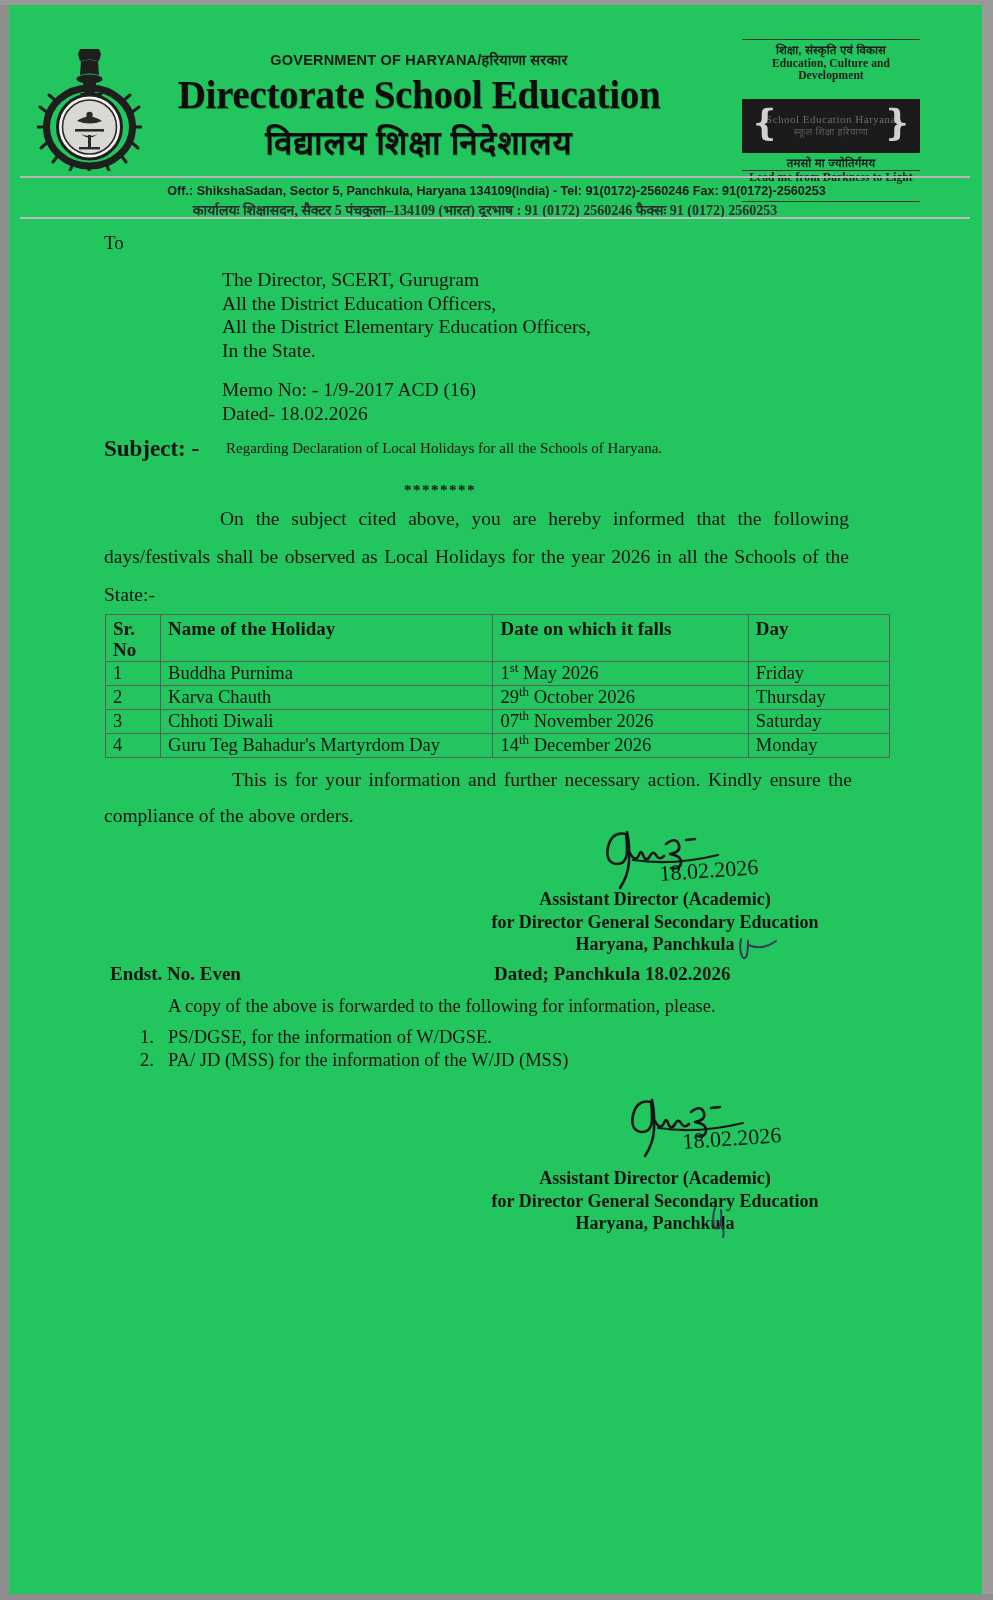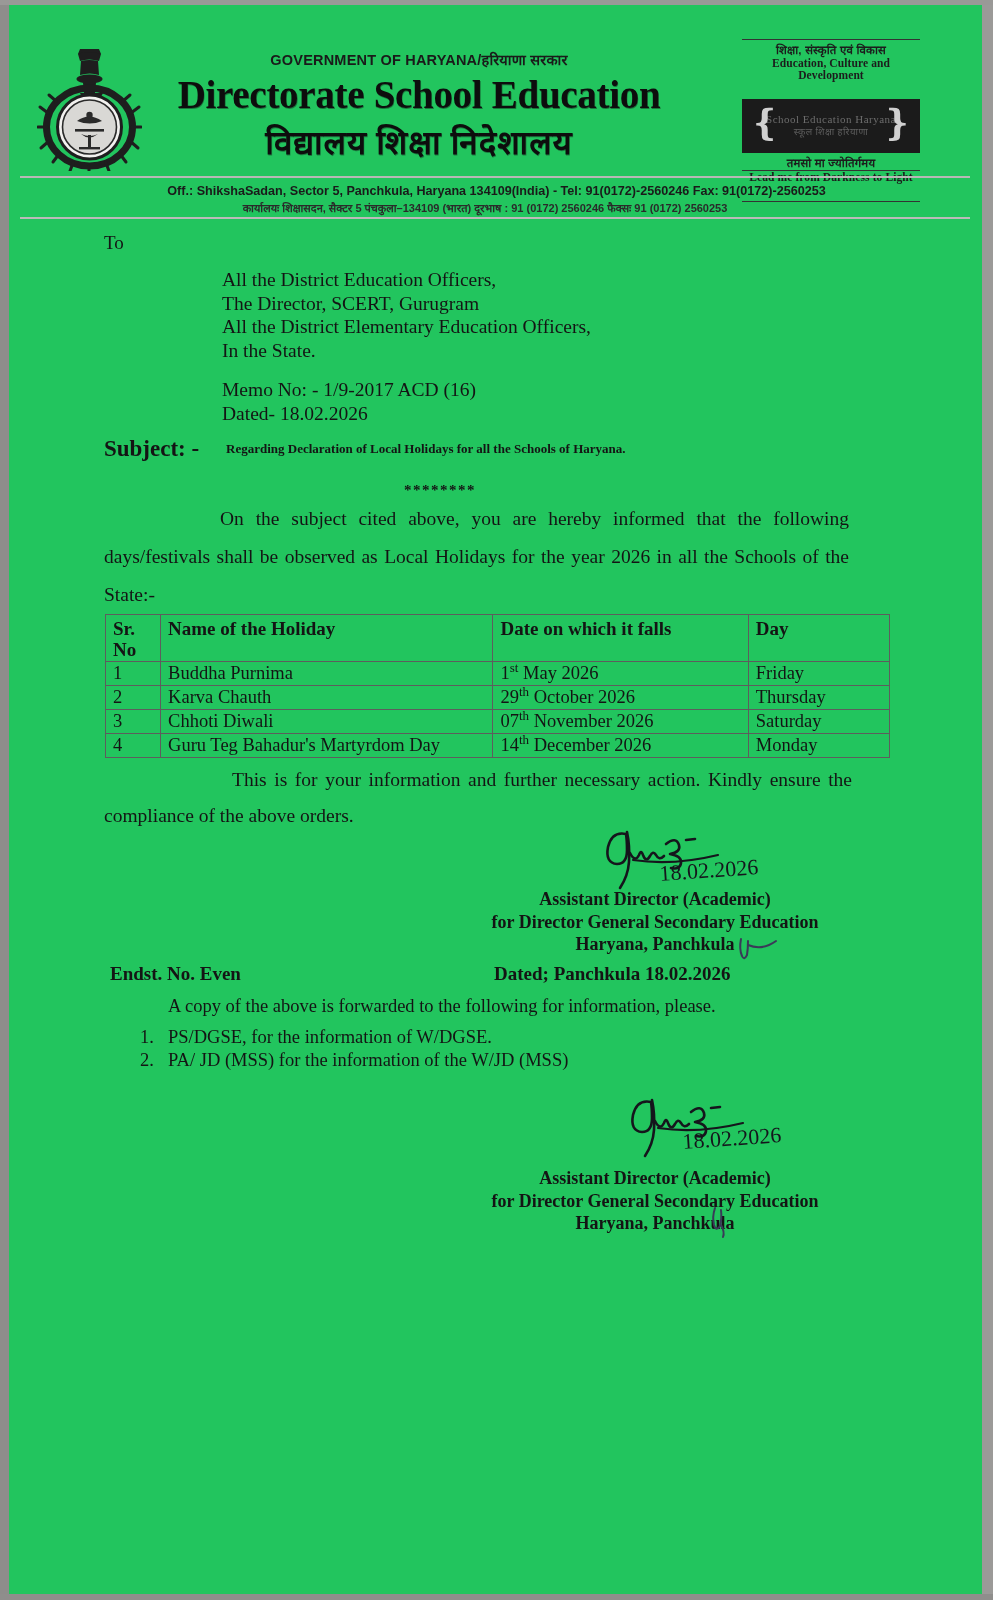--- a/index.html
+++ b/index.html
@@ -125,22 +125,22 @@
   .addr1 {
     position: absolute; left: 0; top: 184px; width: 993px;
     text-align: center;
     font-family: "Liberation Sans", sans-serif;
     font-size: 12.6px; font-weight: bold;
     color: #1a1a1a;
   }
   .addr2 {
     position: absolute; left: 0; top: 200px; width: 970px;
     text-align: center;
-    font-family: Liberation Sans, sans-serif;
-    font-size: 11px; font-weight: bold;
+    font-family: Liberation Serif, serif;
+    font-size: 14px; font-weight: bold;
     color: #2a2a2a;
   }
   .hr-bot {
     position: absolute;
     left: 20px; top: 217px;
     width: 950px; height: 2px;
     background: #bcbbb9;
   }
 
   .to-label {
@@ -164,21 +164,21 @@
     position: absolute; left: 104px; top: 436px;
     width: 760px;
   }
   .subject-label {
     position: absolute; left: 0; top: 0;
     font-size: 23px; font-weight: bold;
   }
   .subject-text {
     position: absolute; left: 122px; top: 0;
     width: 618px;
-    font-size: 13px; font-weight: bold;
+    font-size: 15px; font-weight: normal;
     line-height: 25px;
     text-align: justify;
     text-justify: inter-word;
   }
   .stars {
     position: absolute; left: 0; top: 482px;
     width: 880px; text-align: center;
     font-size: 15px; font-weight: bold; letter-spacing: 1.5px;
   }
 
@@ -348,22 +348,22 @@
   </div>
 
   <div class="hr-top"></div>
   <div class="addr1">Off.:  ShikshaSadan, Sector 5, Panchkula, Haryana 134109(India) - Tel: 91(0172)-2560246 Fax: 91(0172)-2560253</div>
   <div class="addr2">कार्यालयः  शिक्षासदन, सैक्टर 5 पंचकुला–134109 (भारत) दूरभाष : 91 (0172) 2560246   फैक्सः 91 (0172) 2560253</div>
   <div class="hr-bot"></div>
 
   <div class="to-label">To</div>
 
   <div class="addressees">
+    <div>The Director, SCERT, Gurugram</div>
     <div>All the District Education Officers,</div>
-    <div>The Director, SCERT, Gurugram</div>
     <div>All the District Elementary Education Officers,</div>
     <div>In the State.</div>
   </div>
 
   <div class="memo-block">
     <div>Memo No: - 1/9-2017 ACD (16)</div>
     <div>Dated- 18.02.2026</div>
   </div>
 
   <div class="subject-row">

